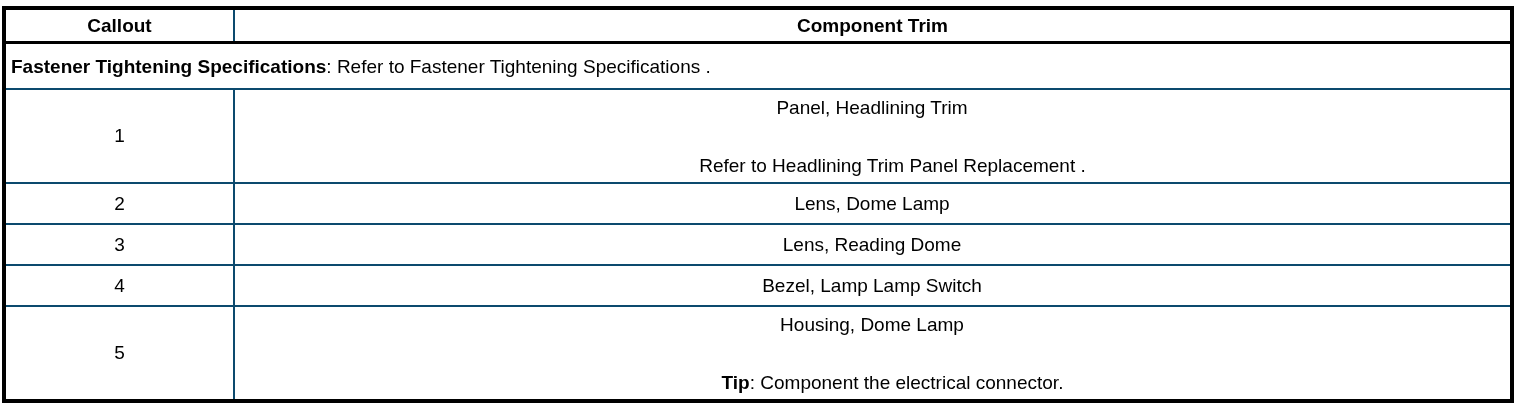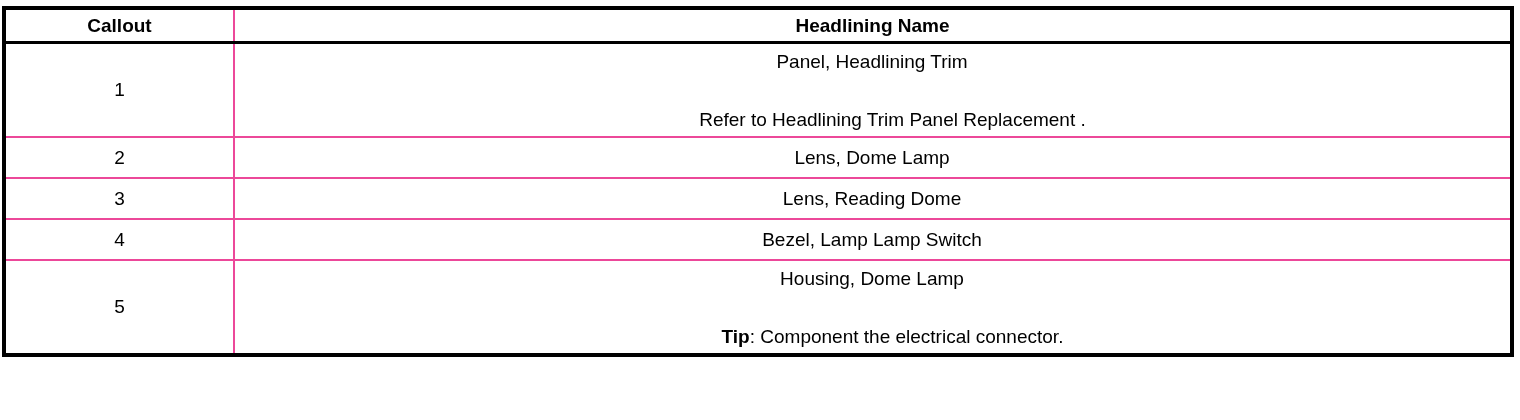--- a/index.html
+++ b/index.html
@@ -16,21 +16,21 @@
     border-collapse: collapse;
     table-layout: fixed;
     width: 1512px;
     margin: 6px 2px 0 2px;
     border: 4px solid #000000;
     font-size: 19px;
     background: #ffffff;
   }
   .doc-table th,
   .doc-table td {
-    border: 2px solid #ec4899;
+    border: 2px solid #0c4a6e;
     overflow: hidden;
   }
   .col-callout { width: 230px; }
   .doc-table th {
     font-weight: bold;
     text-align: center;
     vertical-align: middle;
     height: 31px;
     border-bottom: 3px solid #000000;
     padding: 0;
@@ -65,24 +65,27 @@
 <body>
 
 <table class="doc-table">
   <colgroup>
     <col class="col-callout">
     <col class="col-component">
   </colgroup>
   <thead>
     <tr>
       <th>Callout</th>
-      <th>Headlining Name</th>
+      <th>Component Trim</th>
     </tr>
   </thead>
   <tbody>
+    <tr class="h-r2">
+      <td colspan="2" class="note-cell"><span class="b">Fastener Tightening Specifications</span><span>: Refer to Fastener Tightening Specifications .</span></td>
+    </tr>
 
     <tr class="h-r1">
       <td class="callout-cell">1</td>
       <td class="comp-cell multi">
         <div class="line">Panel, Headlining Trim</div>
         <div class="line gap">Refer to Headlining Trim Panel Replacement .</div>
       </td>
     </tr>
 
     <tr class="h-single">

